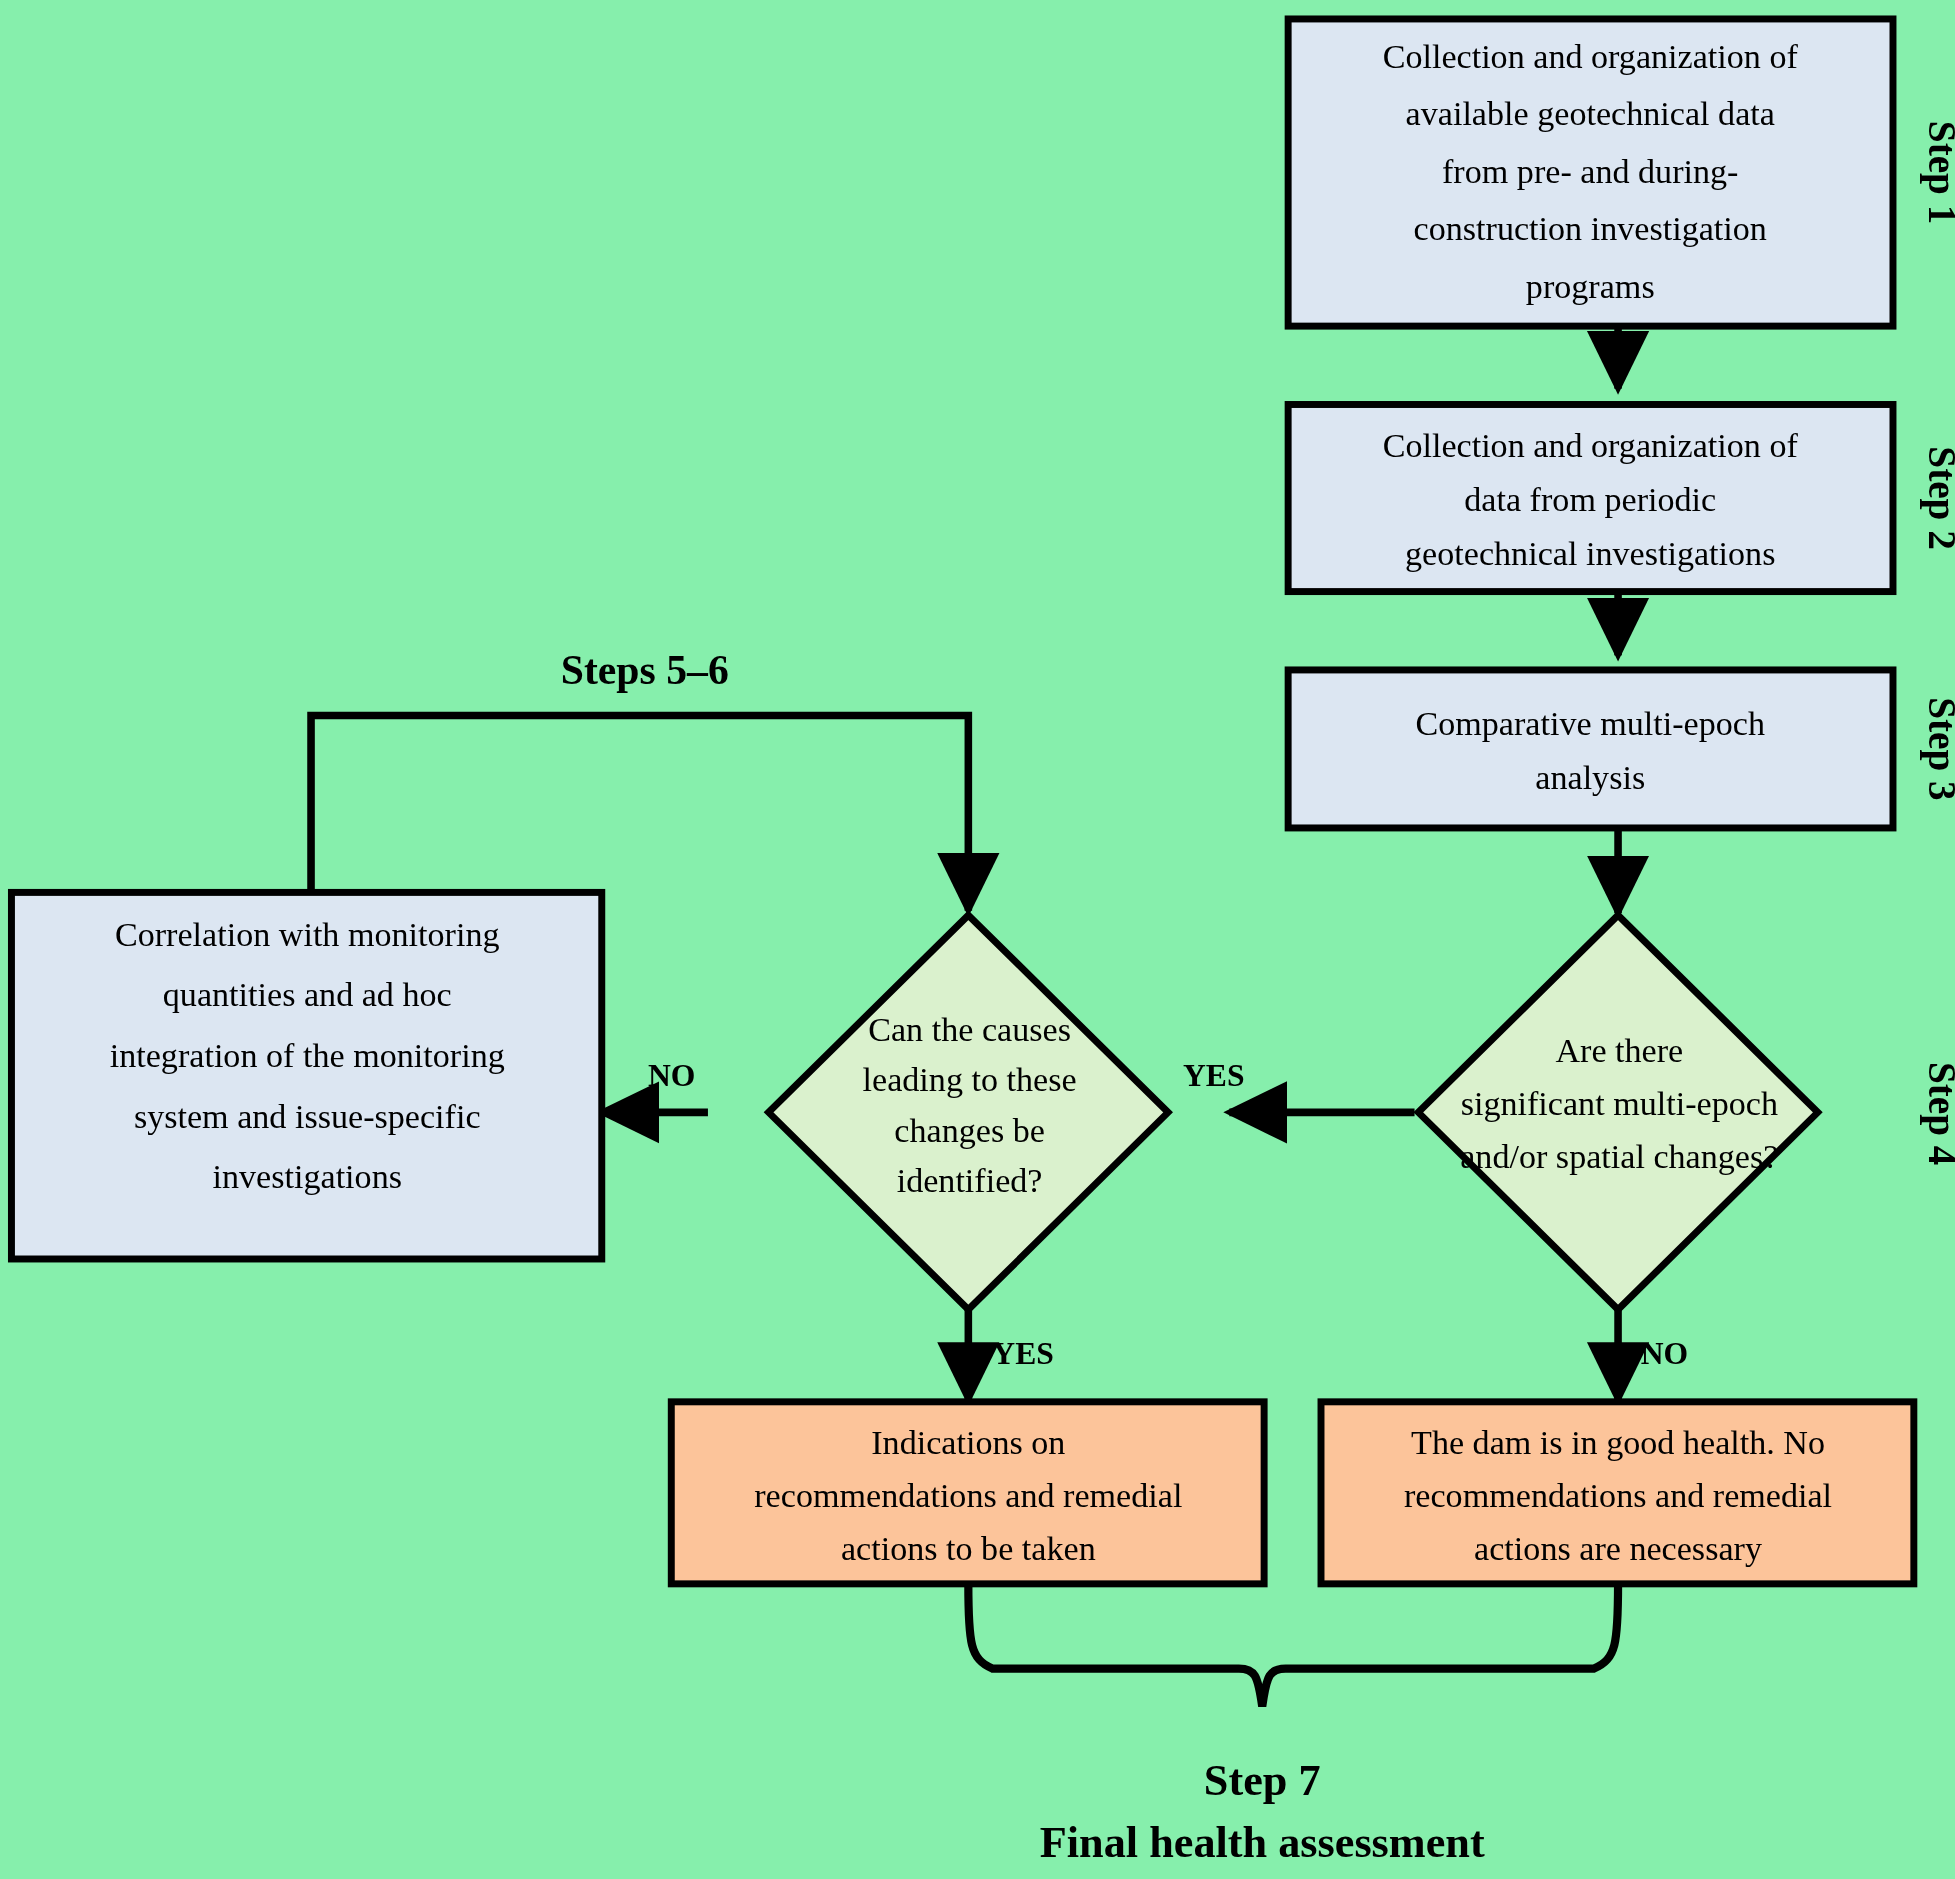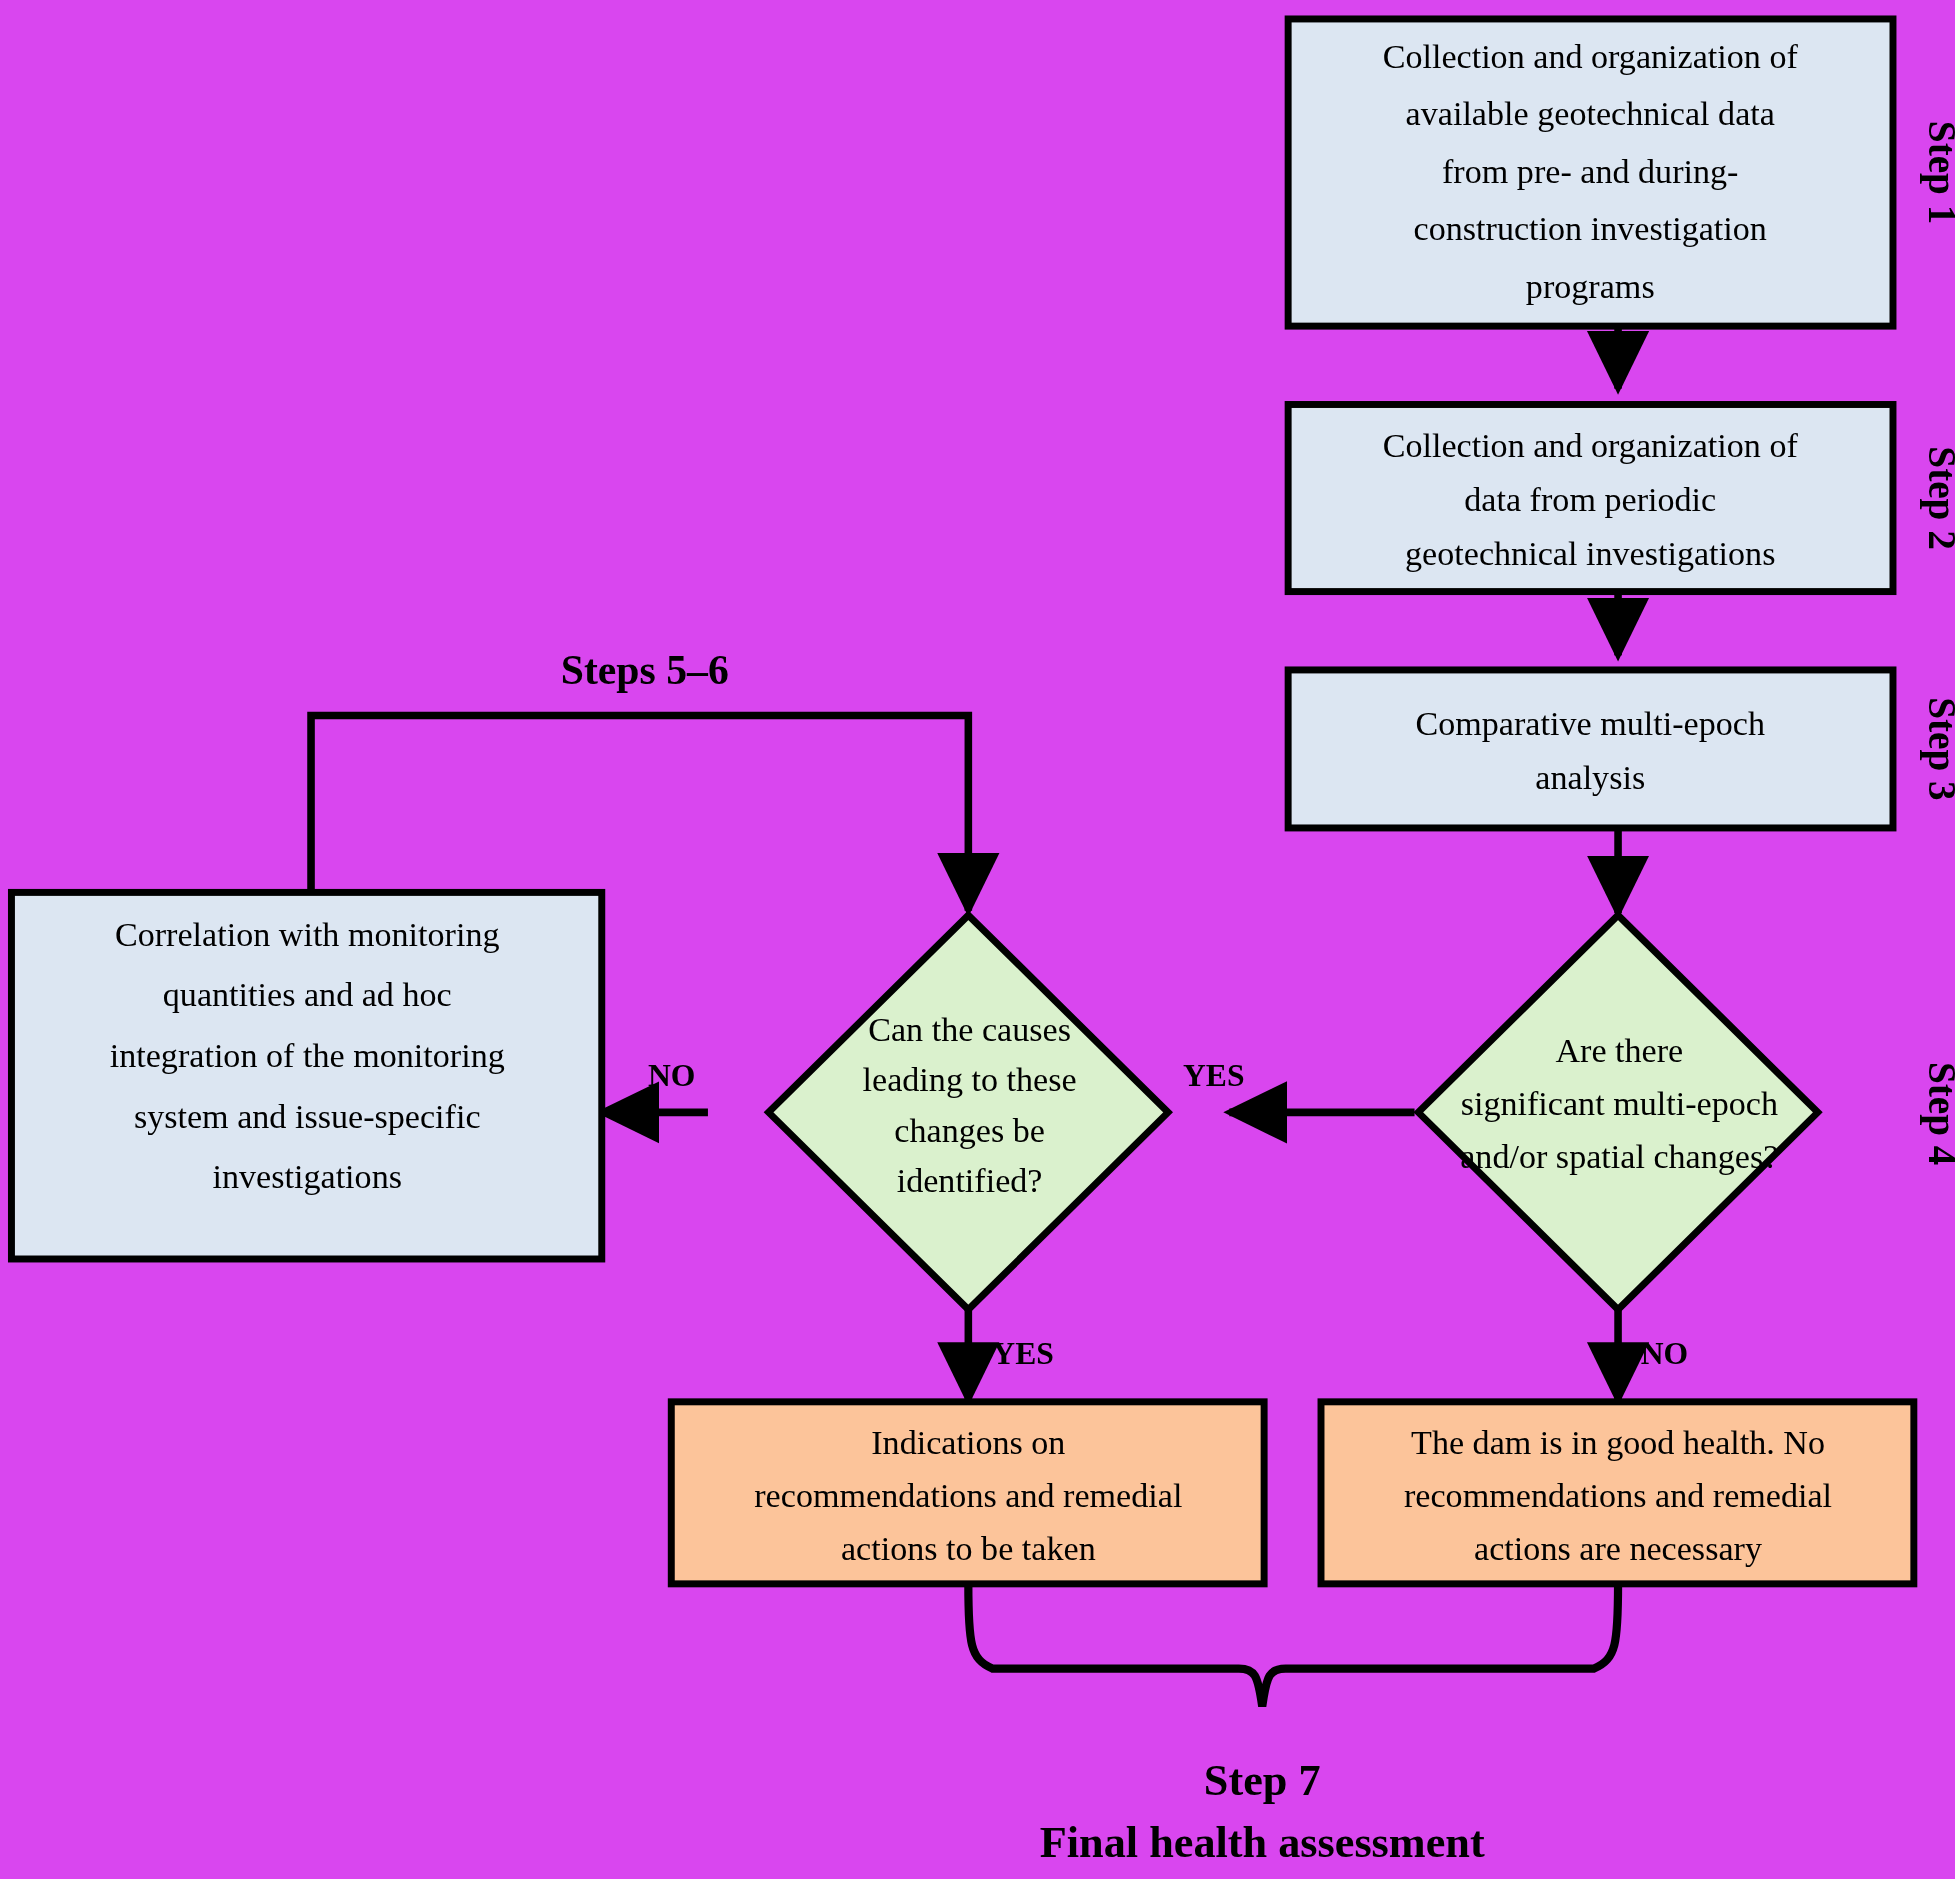--- a/index.html
+++ b/index.html
@@ -10,21 +10,21 @@
   body {
     width: 1955px;
     height: 1879px;
     font-family: "Liberation Serif", "DejaVu Serif", serif;
     overflow: hidden;
   }
   #flowchart-root {
     position: relative;
     width: 1955px;
     height: 1879px;
-    background: #d946ef;
+    background: #86efac;
   }
   svg.diagram {
     display: block;
     width: 1955px;
     height: 1879px;
   }
   .node-text {
     font-family: "Liberation Serif", "DejaVu Serif", serif;
     font-size: 54px;
     fill: #000000;

